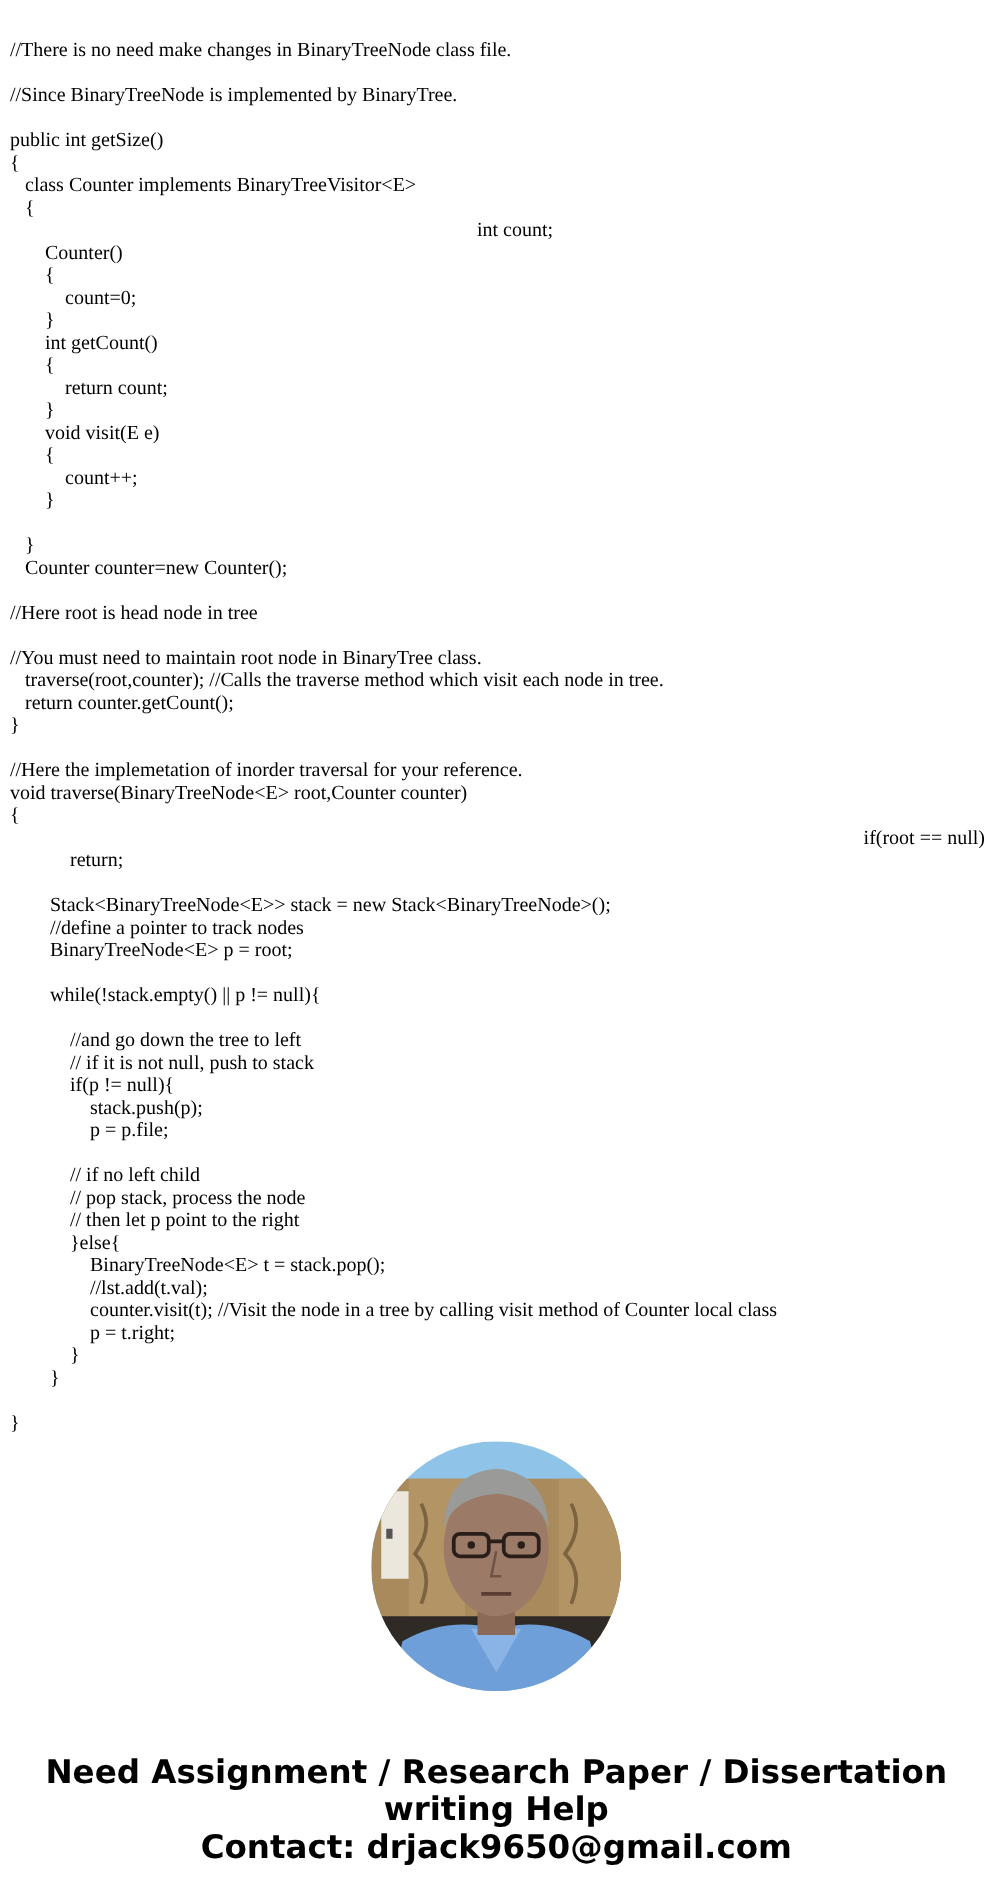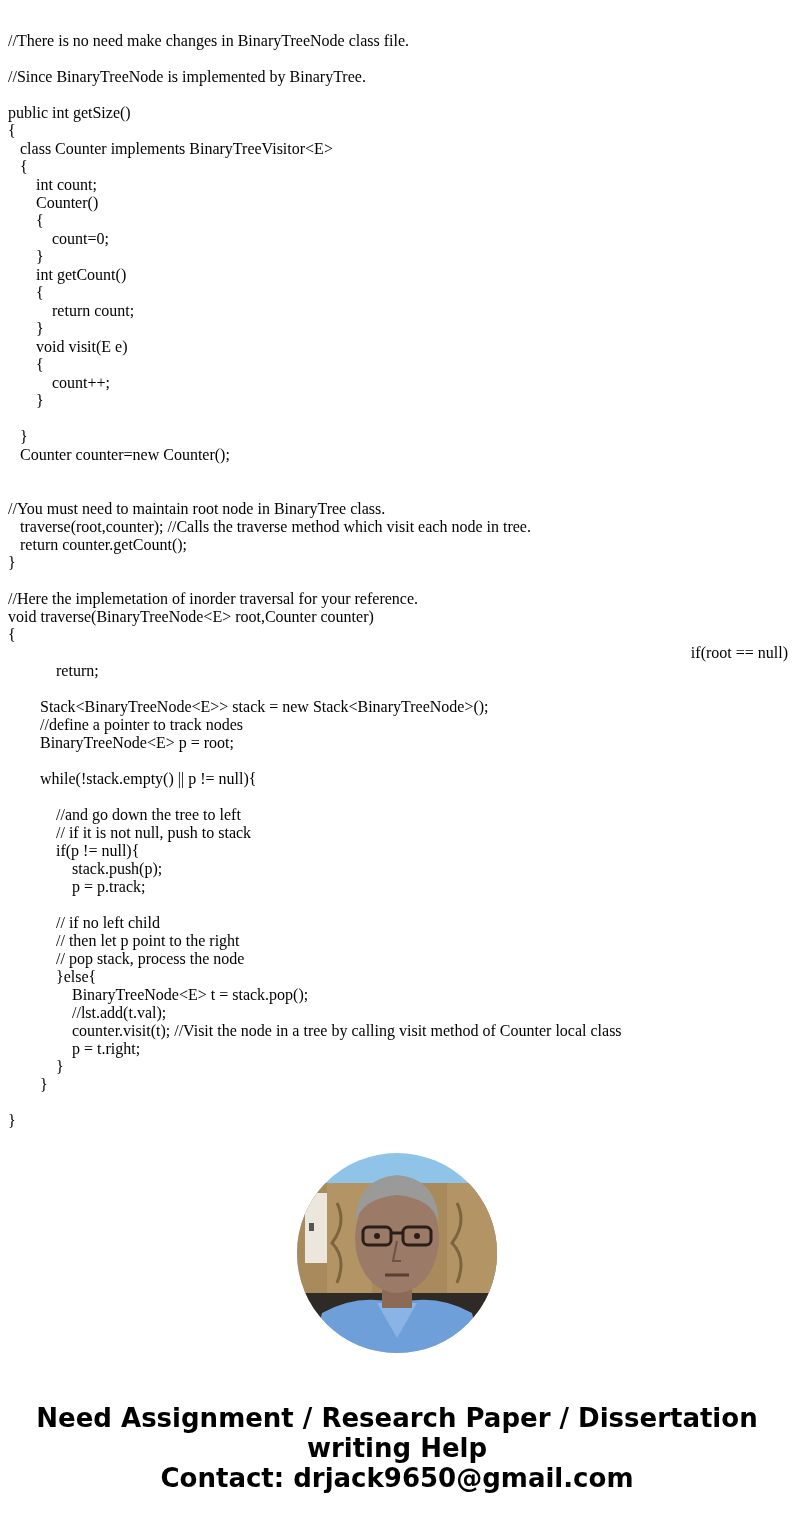--- a/index.html
+++ b/index.html
@@ -54,37 +54,38 @@
 
 <div class="code" id="code">
     <div class="line" style="padding-left: 0px; margin-top: 28px;">//There is no need make changes in BinaryTreeNode class file.</div>
     <div class="line" style="padding-left: 0px;"></div>
     <div class="line" style="padding-left: 0px;">//Since BinaryTreeNode is implemented by BinaryTree.</div>
     <div class="line" style="padding-left: 0px;"></div>
     <div class="line" style="padding-left: 0px;">public int getSize()</div>
     <div class="line" style="padding-left: 0px;">{</div>
     <div class="line" style="padding-left: 12px;">class Counter implements BinaryTreeVisitor&lt;E&gt;</div>
     <div class="line" style="padding-left: 12px;">{</div>
-    <div class="line" style="padding-left: 28px;">int count;</div>
+    <div class="line" style="padding-left: 28px; text-align: center;">int count;</div>
     <div class="line" style="padding-left: 28px;">Counter()</div>
     <div class="line" style="padding-left: 28px;">{</div>
     <div class="line" style="padding-left: 44px;">count=0;</div>
     <div class="line" style="padding-left: 28px;">}</div>
     <div class="line" style="padding-left: 28px;">int getCount()</div>
     <div class="line" style="padding-left: 28px;">{</div>
     <div class="line" style="padding-left: 44px;">return count;</div>
     <div class="line" style="padding-left: 28px;">}</div>
     <div class="line" style="padding-left: 28px;">void visit(E e)</div>
     <div class="line" style="padding-left: 28px;">{</div>
     <div class="line" style="padding-left: 44px;">count++;</div>
     <div class="line" style="padding-left: 28px;">}</div>
     <div class="line" style="padding-left: 0px;"></div>
     <div class="line" style="padding-left: 12px;">}</div>
     <div class="line" style="padding-left: 12px;">Counter counter=new Counter();</div>
     <div class="line" style="padding-left: 0px;"></div>
+    <div class="line" style="padding-left: 0px;">//Here root is head node in tree</div>
     <div class="line" style="padding-left: 0px;"></div>
     <div class="line" style="padding-left: 0px;">//You must need to maintain root node in BinaryTree class.</div>
     <div class="line" style="padding-left: 12px;">traverse(root,counter); //Calls the traverse method which visit each node in tree.</div>
     <div class="line" style="padding-left: 12px;">return counter.getCount();</div>
     <div class="line" style="padding-left: 0px;">}</div>
     <div class="line" style="padding-left: 0px;"></div>
     <div class="line" style="padding-left: 0px;">//Here the implemetation of inorder traversal for your reference.</div>
     <div class="line" style="padding-left: 0px;">void traverse(BinaryTreeNode&lt;E&gt; root,Counter counter)</div>
     <div class="line" style="padding-left: 0px;">{</div>
     <div class="line" style="padding-left: 40px; text-align: right;">if(root == null)</div>
@@ -93,25 +94,25 @@
     <div class="line" style="padding-left: 32px;">Stack&lt;BinaryTreeNode&lt;E&gt;&gt; stack = new Stack&lt;BinaryTreeNode&gt;();</div>
     <div class="line" style="padding-left: 32px;">//define a pointer to track nodes</div>
     <div class="line" style="padding-left: 32px;">BinaryTreeNode&lt;E&gt; p = root;</div>
     <div class="line" style="padding-left: 0px;"></div>
     <div class="line" style="padding-left: 32px;">while(!stack.empty() || p != null){</div>
     <div class="line" style="padding-left: 0px;"></div>
     <div class="line" style="padding-left: 48px;">//and go down the tree to left</div>
     <div class="line" style="padding-left: 48px;">// if it is not null, push to stack</div>
     <div class="line" style="padding-left: 48px;">if(p != null){</div>
     <div class="line" style="padding-left: 64px;">stack.push(p);</div>
-    <div class="line" style="padding-left: 64px;">p = p.track;</div>
+    <div class="line" style="padding-left: 64px;">p = p.file;</div>
     <div class="line" style="padding-left: 0px;"></div>
     <div class="line" style="padding-left: 48px;">// if no left child</div>
+    <div class="line" style="padding-left: 48px;">// pop stack, process the node</div>
     <div class="line" style="padding-left: 48px;">// then let p point to the right</div>
-    <div class="line" style="padding-left: 48px;">// pop stack, process the node</div>
     <div class="line" style="padding-left: 48px;">}else{</div>
     <div class="line" style="padding-left: 64px;">BinaryTreeNode&lt;E&gt; t = stack.pop();</div>
     <div class="line" style="padding-left: 64px;">//lst.add(t.val);</div>
     <div class="line" style="padding-left: 64px;">counter.visit(t); //Visit the node in a tree by calling visit method of Counter local class</div>
     <div class="line" style="padding-left: 64px;">p = t.right;</div>
     <div class="line" style="padding-left: 48px;">}</div>
     <div class="line" style="padding-left: 32px;">}</div>
     <div class="line" style="padding-left: 0px;"></div>
     <div class="line" style="padding-left: 0px;">}</div>
   </div>

